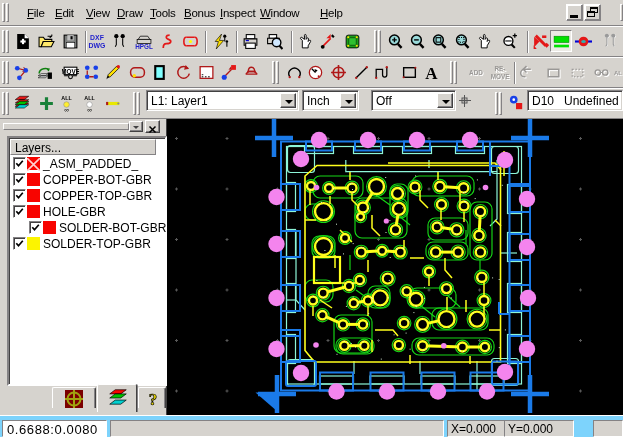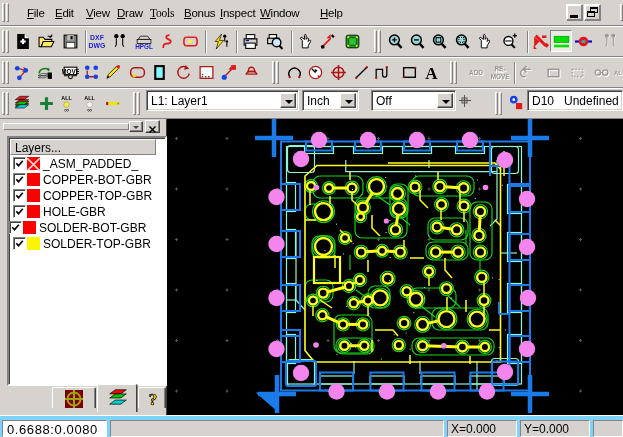--- a/index.html
+++ b/index.html
@@ -24,21 +24,21 @@
 .sbpanel{position:absolute;top:4px;height:17px;border:1px solid;border-color:#848284 #fff #fff #848284;
  font-size:12px;color:#000;}
 </style></head><body>
 <div class="band" style="top:0;height:26px;border-top:none;">
     <div class="grip" style="left:2px;top:3px;height:19px;"></div>
     <div class="grip" style="left:6px;top:3px;height:19px;"></div>
     <div class="menu" style="left:27px;top:7px;"><u>F</u>ile</div>
     <div class="menu" style="left:55px;top:7px;"><u>E</u>dit</div>
     <div class="menu" style="left:86px;top:7px;"><u>V</u>iew</div>
     <div class="menu" style="left:117px;top:7px;"><u>D</u>raw</div>
-    <div class="menu" style="left:150px;top:7px;font-family:Liberation Serif, serif;"><u>T</u>ools</div>
+    <div class="menu" style="left:150px;top:7px;"><u>T</u>ools</div>
     <div class="menu" style="left:184px;top:7px;"><u>B</u>onus</div>
     <div class="menu" style="left:220px;top:7px;"><u>I</u>nspect</div>
     <div class="menu" style="left:260px;top:7px;"><u>W</u>indow</div>
     <div class="menu" style="left:320px;top:7px;"><u>H</u>elp</div>
     <div class="abs raise" style="left:566px;top:4px;width:17px;height:17px;background:#d6d3ce;box-shadow:inset -1px -1px 0 #848284,inset 1px 1px 0 #fff;">
       <div class="abs" style="left:3px;top:10px;width:8px;height:3px;background:#000;"></div>
     </div>
     <div class="abs raise" style="left:584px;top:4px;width:17px;height:17px;background:#d6d3ce;box-shadow:inset -1px -1px 0 #848284,inset 1px 1px 0 #fff;">
       <div class="abs" style="left:5px;top:2px;width:8px;height:6px;border:1px solid #000;border-top:2px solid #000;"></div>
       <div class="abs" style="left:2px;top:6px;width:8px;height:6px;border:1px solid #000;border-top:2px solid #000;background:#d6d3ce;"></div>
@@ -707,21 +707,21 @@
       </div>
       <div class="abs" style="left:4px;top:50px;width:140px;height:16px;">
         <div class="abs" style="left:0;top:1px;width:13px;height:13px;background:#fff;border:1px solid;border-color:#848284 #fff #fff #848284;box-shadow:inset 1px 1px 0 #424142;">
           <svg style="position:absolute;left:0px;top:0px;" width="11" height="11" viewBox="0 0 11 11">
             <path d="M2.3 5.2l2.2 2.6L8.8 2.8" stroke="#000" stroke-width="1.7" fill="none"></path>
           </svg>
         </div>
         <div class="abs" style="left:14px;top:1px;width:13px;height:13px;background:#f80400;"></div>
         <span style="position:absolute;left:30px;top:1px;font-size:12px;color:#000;white-space:nowrap;">COPPER-TOP-GBR</span>
       </div>
-      <div class="abs" style="left:0;top:82px;width:140px;height:16px;">
+      <div class="abs" style="left:20px;top:82px;width:140px;height:16px;">
         <div class="abs" style="left:0;top:1px;width:13px;height:13px;background:#fff;border:1px solid;border-color:#848284 #fff #fff #848284;box-shadow:inset 1px 1px 0 #424142;">
           <svg style="position:absolute;left:0px;top:0px;" width="11" height="11" viewBox="0 0 11 11">
             <path d="M2.3 5.2l2.2 2.6L8.8 2.8" stroke="#000" stroke-width="1.7" fill="none"></path>
           </svg>
         </div>
         <div class="abs" style="left:14px;top:1px;width:13px;height:13px;background:#f80400;"></div>
         <span style="position:absolute;left:30px;top:1px;font-size:12px;color:#000;white-space:nowrap;">SOLDER-BOT-GBR</span>
       </div>
       <div class="abs" style="left:4px;top:98px;width:140px;height:16px;text-align:center;">
         <div class="abs" style="left:0;top:1px;width:13px;height:13px;background:#fff;border:1px solid;border-color:#848284 #fff #fff #848284;box-shadow:inset 1px 1px 0 #424142;">
@@ -754,16 +754,16 @@
     </div>
   </div>
 <div class="abs" style="left:0;top:415px;width:623px;height:22px;background:#7dd3fc;border-top:1px solid #fff;">
     <div class="abs" style="left:2px;top:4px;width:105px;height:17px;background:#fff;border:1px solid;border-color:#848284 #fff #fff #848284;font-size:13px;color:#000;letter-spacing:0.6px;">
       <span style="position:absolute;left:4px;top:1px;">0.6688:0.0080</span>
     </div>
     <div class="sbpanel" style="left:110px;width:334px;background:#d6d3ce;"></div>
     <div class="sbpanel" style="left:447px;width:70px;background:#d6d3ce;">
       <span style="position:absolute;left:3px;top:1px;">X=0.000</span>
     </div>
-    <div class="sbpanel" style="left:520px;width:70px;background:#d6d3ce;">
+    <div class="sbpanel" style="left:504px;width:70px;background:#d6d3ce;">
       <span style="position:absolute;left:3px;top:1px;">Y=0.000</span>
     </div>
     <div class="sbpanel" style="left:593px;width:30px;background:#d6d3ce;"></div>
   </div>
 </body></html>

